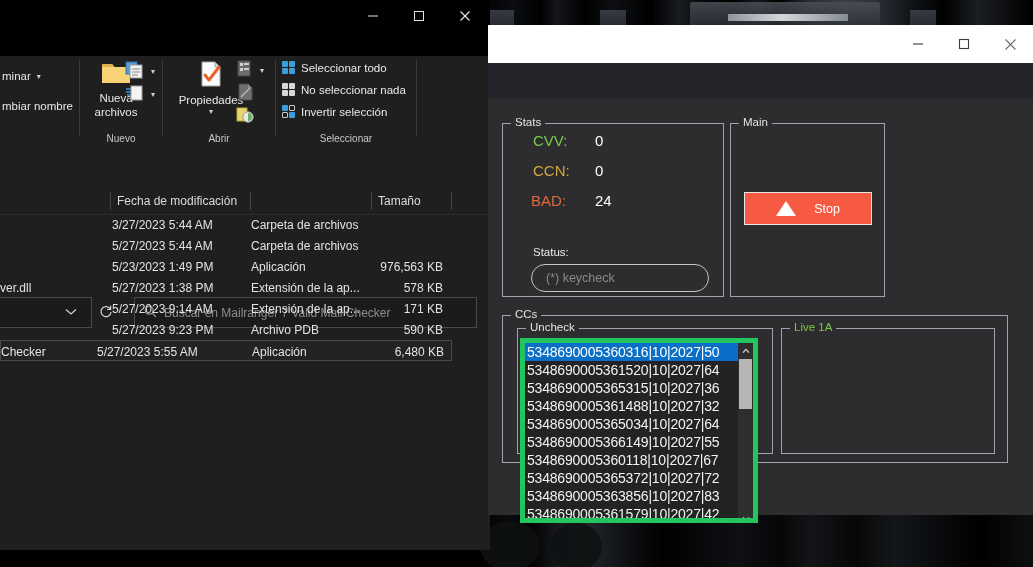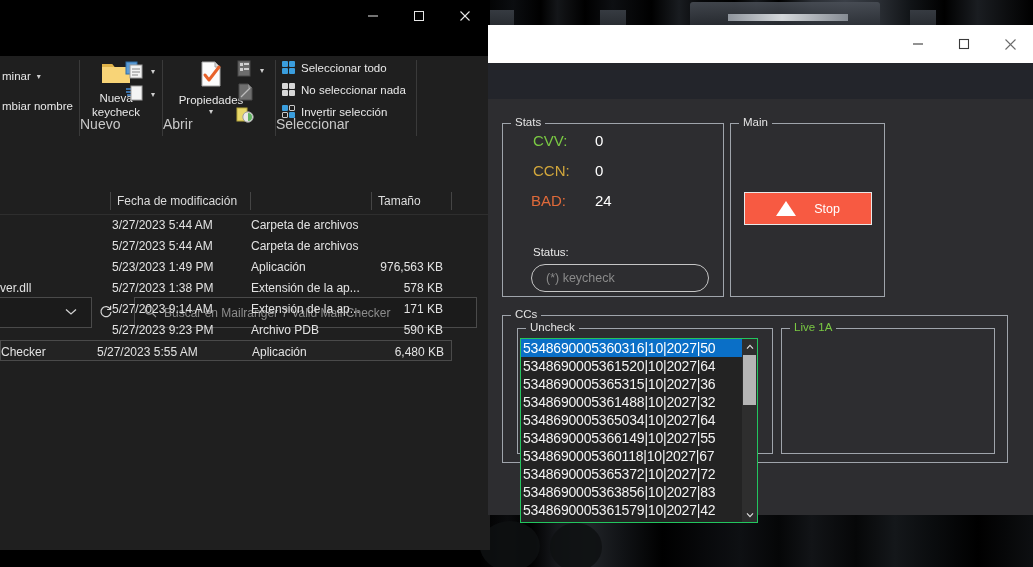--- a/index.html
+++ b/index.html
@@ -35,21 +35,21 @@
   #explorer{position:absolute;left:0;top:0;width:490px;height:550px;background:#1f1f1f;}
   #exp-title{position:absolute;left:0;top:0;width:490px;height:32px;background:#000;}
   .wbtn{position:absolute;top:0;width:46px;height:32px;display:flex;align-items:center;justify-content:center;color:#e6e6e6;}
   .wbtn svg{display:block;}
   #exp-ribbon-bar{position:absolute;left:0;top:32px;width:490px;height:24px;background:#000;}
   .ribctl{position:absolute;top:32px;height:24px;display:flex;align-items:center;justify-content:center;}
   #helpbtn{width:18px;height:18px;border-radius:50%;background:#0a7ad4;color:#fff;font-size:12px;font-weight:bold;display:flex;align-items:center;justify-content:center;}
   #exp-ribbon{position:absolute;left:0;top:56px;width:490px;height:90px;background:#1f1f1f;}
   .rib-group{position:absolute;top:0;height:90px;}
   .rib-sep{position:absolute;top:4px;width:1px;height:76px;background:#3a3a3a;}
-  .rib-gname{position:absolute;bottom:14px;width:100%;font-size:14px;color:#c8c8c8;}
+  .rib-gname{position:absolute;bottom:2px;width:100%;text-align:center;font-size:10px;color:#c8c8c8;}
   .rib-big{position:absolute;display:flex;flex-direction:column;align-items:center;}
   .rib-biglabel{font-size:11.5px;color:#e8e8e8;line-height:12px;text-align:center;margin-top:2px;}
   .rib-item{position:absolute;display:flex;align-items:center;gap:6px;font-size:11.5px;color:#e8e8e8;white-space:nowrap;}
   .caret{font-size:8px;color:#cfcfcf;}
   
   .selicon{width:13px;height:13px;display:grid;grid-template-columns:6px 6px;grid-template-rows:6px 6px;gap:1px;}
   .selicon i{display:block;border-radius:1px;}
   .sq-on{background:#3a9ede;}
   .sq-off{background:#d7d7d7;}
   .sq-hollow{background:transparent;border:1px solid #c9c9c9;box-sizing:border-box;}
@@ -83,21 +83,21 @@
   .statrow{position:absolute;font-size:15px;}
   .statkey{position:absolute;font-weight:normal;}
   .statval{position:absolute;color:#fff;}
   #status-label{position:absolute;left:30px;top:122px;font-size:11.5px;color:#e9e9e9;}
   #status-input{position:absolute;left:28px;top:140px;width:178px;height:28px;border:1px solid #c6c6c6;border-radius:14px;background:#2d2d30;display:flex;align-items:center;padding-left:14px;box-sizing:border-box;}
   #status-ph{font-size:12.5px;color:#8a8a8a;}
   #stop-btn{position:absolute;left:13px;top:68px;width:128px;height:33px;background:#f75a42;border:1px solid #e8e8e8;box-sizing:border-box;display:flex;align-items:center;justify-content:center;gap:18px;}
   #stop-label{font-size:12.5px;color:#fff;}
   .tri{width:0;height:0;border-left:10px solid transparent;border-right:10px solid transparent;border-bottom:15px solid #fff;}
   
-  #cc-list{position:absolute;left:2px;top:9px;width:238px;height:185px;background:#232323;border:1px solid #22c55e;box-sizing:border-box;overflow:hidden;}
+  #cc-list{position:absolute;left:2px;top:9px;width:238px;height:185px;background:#232323;border:5px solid #22c55e;box-sizing:border-box;overflow:hidden;}
   .ccrow{height:18px;line-height:18px;font-size:14px;color:#f2f2f2;white-space:nowrap;padding-left:2px;font-family:"Liberation Sans", sans-serif;letter-spacing:-0.2px;}
   .ccrow.hl{background:#0a6fc7;color:#fff;}
   #cc-scroll{position:absolute;right:0;top:0;width:15px;height:183px;background:#2e2e2e;}
   .sc-arrow{position:absolute;left:0;width:15px;height:15px;display:flex;align-items:center;justify-content:center;color:#dcdcdc;font-size:9px;background:#2e2e2e;}
   #sc-thumb{position:absolute;left:1px;top:16px;width:13px;height:50px;background:#b5b5b5;}
 </style>
 </head>
 <body>
 
 <div id="wallpaper">
@@ -164,21 +164,21 @@
     <div class="rib-group" style="left:80px;width:82px;">
       <div class="rib-big" style="left:8px;top:4px;width:56px;">
         <span>
           <svg width="30" height="26" viewBox="0 0 30 26">
             <path d="M1 4 h10 l2.5 3 H29 v16 H1 Z" fill="#f6c95a"></path>
             <path d="M1 7 h28 v16 H1 Z" fill="#f8d477"></path>
             <path d="M1 4 h10 l2.5 3 H1 Z" fill="#e0b34a"></path>
           </svg>
         </span>
         <span class="rib-biglabel">Nueva</span>
-        <span class="rib-biglabel">keycheck</span>
+        <span class="rib-biglabel">archivos</span>
       </div>
       <div class="rib-item" style="left:45px;top:5px;">
         <span>
           <svg width="20" height="18" viewBox="0 0 20 18">
             <rect x="1" y="1" width="11" height="12" fill="#5b9bd5" stroke="#2f6fa8"></rect>
             <rect x="5" y="4" width="12" height="13" fill="#f2f2f2" stroke="#9a9a9a"></rect>
             <line x1="7" y1="8" x2="15" y2="8" stroke="#888" stroke-width="1"></line>
             <line x1="7" y1="11" x2="15" y2="11" stroke="#888" stroke-width="1"></line>
             <line x1="7" y1="14" x2="13" y2="14" stroke="#888" stroke-width="1"></line>
           </svg>

